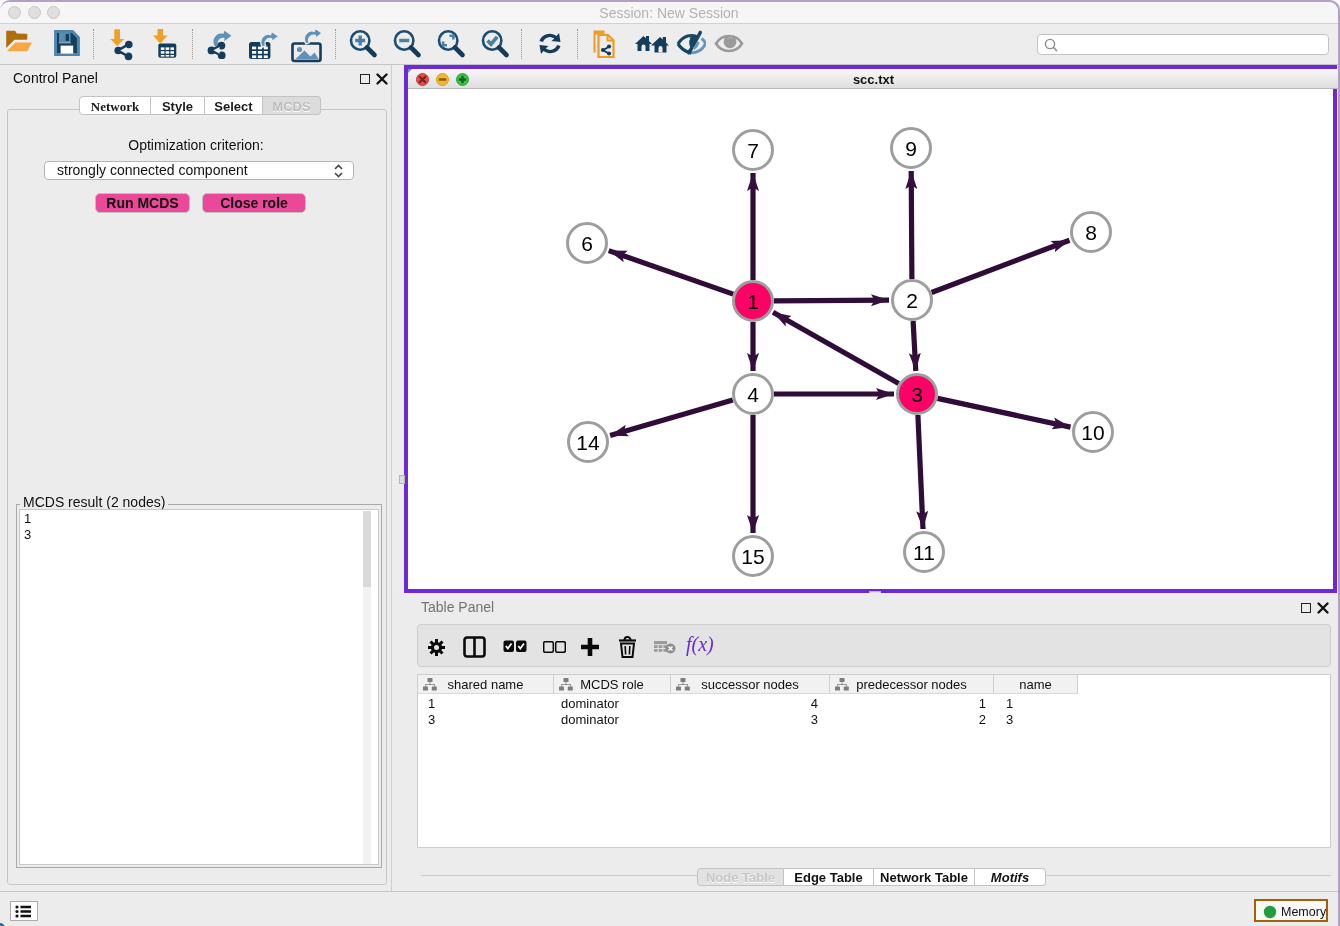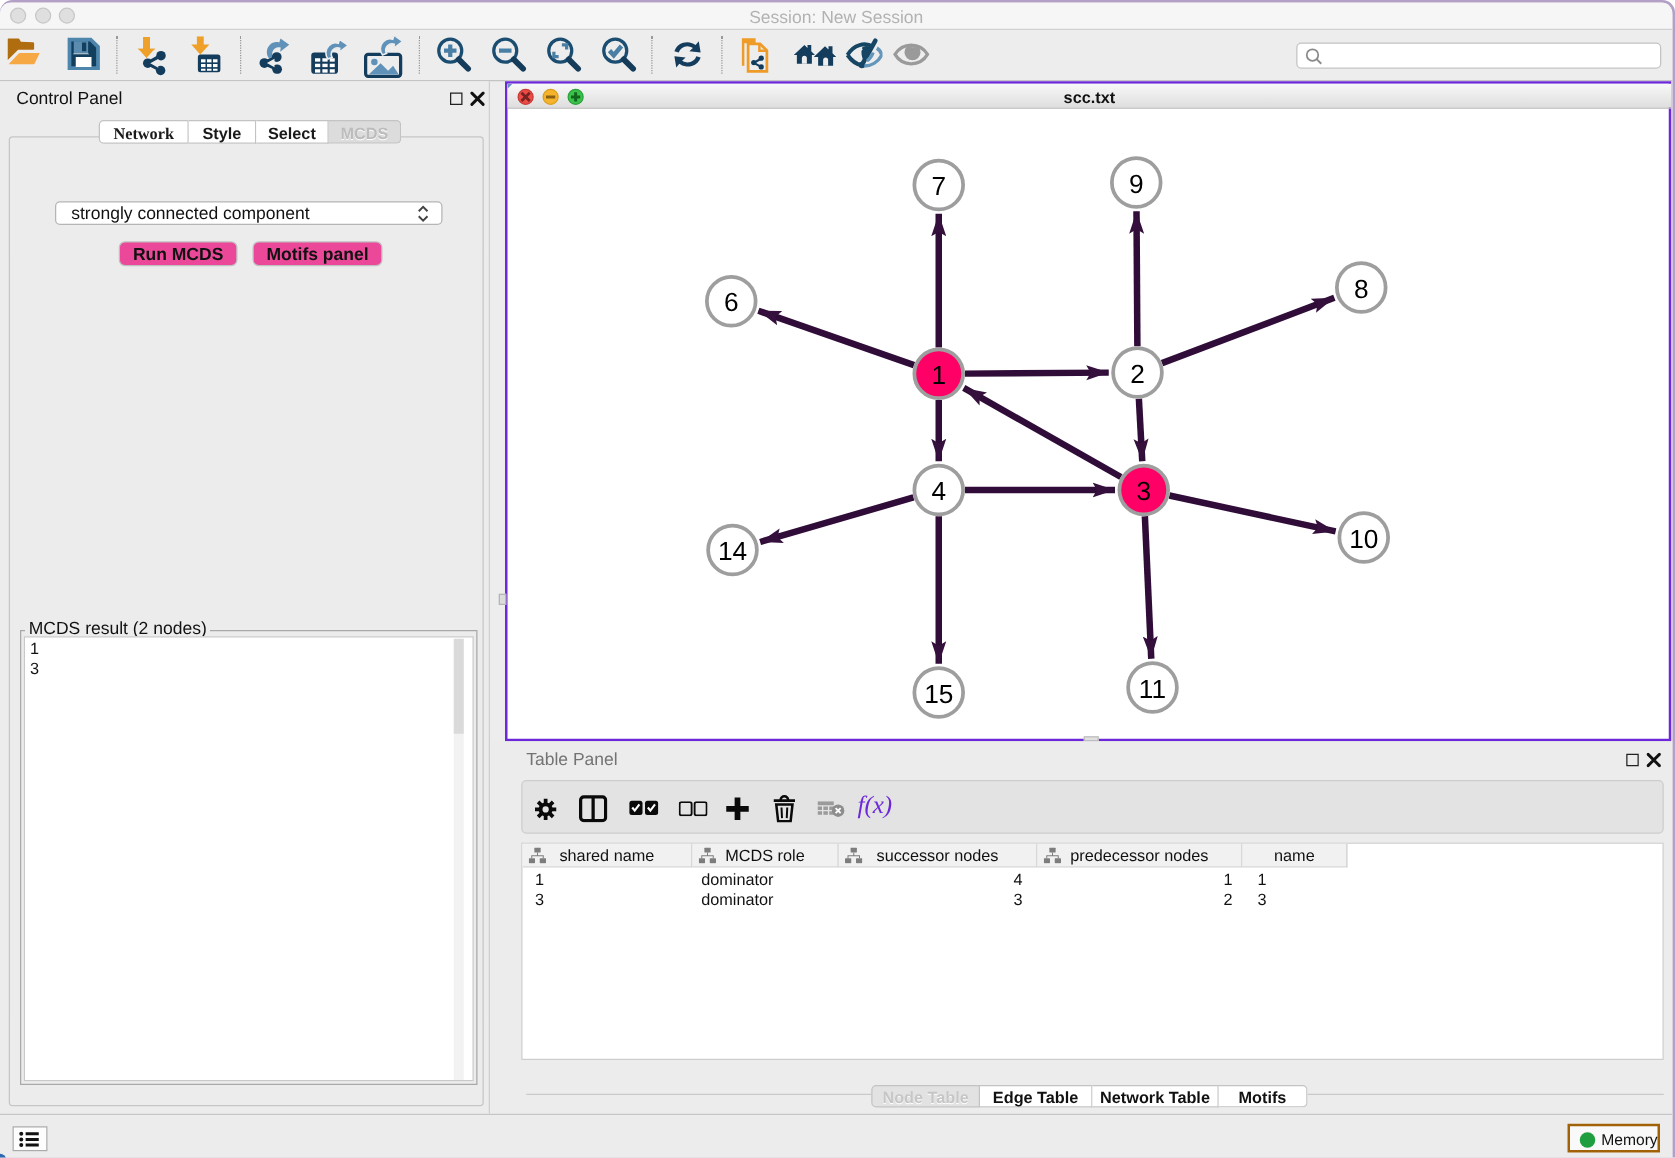--- a/index.html
+++ b/index.html
@@ -16,21 +16,21 @@
 .ti { position:absolute; top:5px; }
 #search { position:absolute; left:1037px; top:10px; width:292px; height:21px; background:#fff; border:1px solid #c3c3c3; border-radius:4px; }
 #cpanel { position:absolute; left:0; top:63px; width:392px; height:826px; background:#ececec; border-right:1px solid #cfcfcf; }
 .tab { position:absolute; top:31px; height:19px; font-size:13px; font-weight:bold; color:#1a1a1a; text-align:center; line-height:19px; background:#fff; border:1px solid #c3c3c3; }
 #cpane { position:absolute; left:7px; top:44px; width:380px; height:776px; border:1px solid #c6c6c6; border-radius:3px; background:#ececec; }
 #combo { position:absolute; left:44px; top:96px; width:310px; height:19px; background:#fff; border:1px solid #b5b5b5; border-radius:4px; font-size:14px; color:#111; line-height:17px; padding-left:12px; }
 .btn { position:absolute; top:128px; height:20px; background:#ec4899; border:1px solid #c0c0c0; border-radius:5px; font-size:14px; font-weight:bold; color:#111; text-align:center; line-height:18px; }
 #fs { position:absolute; left:16px; top:439px; width:366px; height:364px; border:1px solid #a9a9a9; }
 #fslegend { position:absolute; left:3px; top:-11px; background:#ececec; font-size:14px; padding:0 3px; color:#111; }
 #fsarea { position:absolute; left:2px; top:4px; width:360px; height:356px; background:#fff; border:1px solid #c9c9c9; }
-#netwin { position:absolute; left:404px; top:63px; width:933px; height:528px; background:#fff; border:2px solid #6d28d9; }
+#netwin { position:absolute; left:404px; top:63px; width:933px; height:528px; background:#fff; border:4px solid #6d28d9; }
 #nettitle { position:absolute; left:0; top:0; width:931px; height:20px; background:linear-gradient(#f8f8f8,#dedede); border-bottom:1px solid #b9b9b9; }
 .tl2 { position:absolute; top:4px; width:13px; height:13px; border-radius:50%; }
 #nettxt { position:absolute; left:0; top:3px; width:931px; text-align:center; font-size:13px; font-weight:bold; color:#111; }
 #tpanel { position:absolute; left:393px; top:591px; width:945px; height:298px; background:#ececec; }
 #ttoolbar { position:absolute; left:24px; top:31px; width:914px; height:43px; background:#e3e3e3; border:1px solid #cdcdcd; border-radius:4px; }
 #ttable { position:absolute; left:24px; top:81px; width:914px; height:174px; background:#fff; border:1px solid #cdcdcd; }
 .th { position:absolute; top:0; height:19px; background:#f1f1f1; border-right:1px solid #cfcfcf; border-bottom:1px solid #d9d9d9; font-size:13px; color:#111; text-align:center; line-height:19px; }
 .trow { position:absolute; font-size:13px; color:#111; height:16px; line-height:16px; }
 .btab { position:absolute; top:275px; height:18px; font-size:13px; font-weight:bold; color:#111; background:#fff; border:1px solid #c3c3c3; text-align:center; line-height:18px; }
 #statusbar { position:absolute; left:0; top:889px; width:1338px; height:35px; background:#ececec; border-top:1px solid #c6c6c6; }
@@ -198,28 +198,29 @@
       <div style="position:absolute;left:13px;top:5px;font-size:14px;color:#111;">Control Panel</div>
       <div style="position:absolute;left:360px;top:9px;width:10px;height:10px;border:1.5px solid #222;"></div>
       <svg style="position:absolute;left:376px;top:8px;" width="12" height="12" viewBox="0 0 12 12">
           <path d="M1.5 1.5 L10.5 10.5 M10.5 1.5 L1.5 10.5" stroke="#111" stroke-width="2.3" stroke-linecap="round"></path>
         </svg>
       <div id="cpane"></div>
       <div class="tab" style="left:79px;width:72px;border-radius:4px 0 0 4px;font-family:Liberation Serif, serif;">Network</div>
       <div class="tab" style="left:151px;width:54px;border-left:none;">Style</div>
       <div class="tab" style="left:205px;width:58px;border-left:none;">Select</div>
       <div class="tab" style="left:263px;width:58px;border-left:none;background:#dcdcdc;color:#bcbcbc;text-shadow:0 1px 0 #fff;border-radius:0 4px 4px 0;">MCDS</div>
+      <div style="position:absolute;left:0;top:72px;width:392px;text-align:center;font-size:14px;color:#111;">Optimization criterion:</div>
       <div id="combo">strongly connected component
         <svg width="11" height="14" style="position:absolute;right:9px;top:2px;" viewBox="0 0 11 14">
           <path d="M2 5 L5.5 1.5 L9 5" fill="none" stroke="#444" stroke-width="1.6"></path>
           <path d="M2 9 L5.5 12.5 L9 9" fill="none" stroke="#444" stroke-width="1.6"></path>
         </svg>
       </div>
       <div class="btn" style="left:95px;width:95px;">Run MCDS</div>
-      <div class="btn" style="left:202px;width:104px;">Motifs panel</div>
+      <div class="btn" style="left:202px;width:104px;">Close role</div>
       <div id="fs">
         <div id="fslegend">MCDS result (2 nodes)</div>
         <div id="fsarea">
           <div style="position:absolute;left:4px;top:1px;font-size:13px;line-height:16px;color:#111;">1<br>3</div>
           <div style="position:absolute;right:7px;top:1px;width:8px;height:353px;background:#f2f2f2;"></div>
           <div style="position:absolute;right:7px;top:1px;width:8px;height:76px;background:#dadada;"></div>
         </div>
       </div>
     </div>
     <div id="netwin">
@@ -393,21 +394,21 @@
         <div class="trow" style="left:412px;width:156px;top:21px;text-align:right;">1</div>
         <div class="trow" style="left:412px;width:156px;top:37px;text-align:right;">2</div>
         <div class="trow" style="left:588px;top:21px;">1</div>
         <div class="trow" style="left:588px;top:37px;">3</div>
       </div>
       <div style="position:absolute;left:28px;top:282px;width:276px;height:1px;background:#c9c9c9;"></div>
       <div style="position:absolute;left:653px;top:282px;width:285px;height:1px;background:#c9c9c9;"></div>
       <div class="btab" style="left:304px;width:87px;background:#e2e2e2;color:#c6c6c6;text-shadow:0 1px 0 #fff;border-radius:4px 0 0 4px;">Node Table</div>
       <div class="btab" style="left:391px;width:90px;border-left:none;">Edge Table</div>
       <div class="btab" style="left:481px;width:101px;border-left:none;">Network Table</div>
-      <div class="btab" style="left:582px;width:71px;border-left:none;border-radius:0 4px 4px 0;">Motifs</div>
+      <div class="btab" style="left:582px;width:71px;border-left:none;border-radius:0 4px 4px 0;font-style:italic;">Motifs</div>
     </div>
     <div id="statusbar">
       <svg style="position:absolute;left:-3px;top:29px;" width="10" height="10" viewBox="0 0 10 10">
           <circle cx="3" cy="7" r="5" fill="#2c67b1"></circle>
         </svg>
       <div id="listbtn">
         <svg style="position:absolute;left:4px;top:3px;" width="18" height="13" viewBox="0 0 18 13">
           <circle cx="2" cy="2" r="1.6" fill="#111"></circle>
             <circle cx="2" cy="6.5" r="1.6" fill="#111"></circle>
             <circle cx="2" cy="11" r="1.6" fill="#111"></circle>

